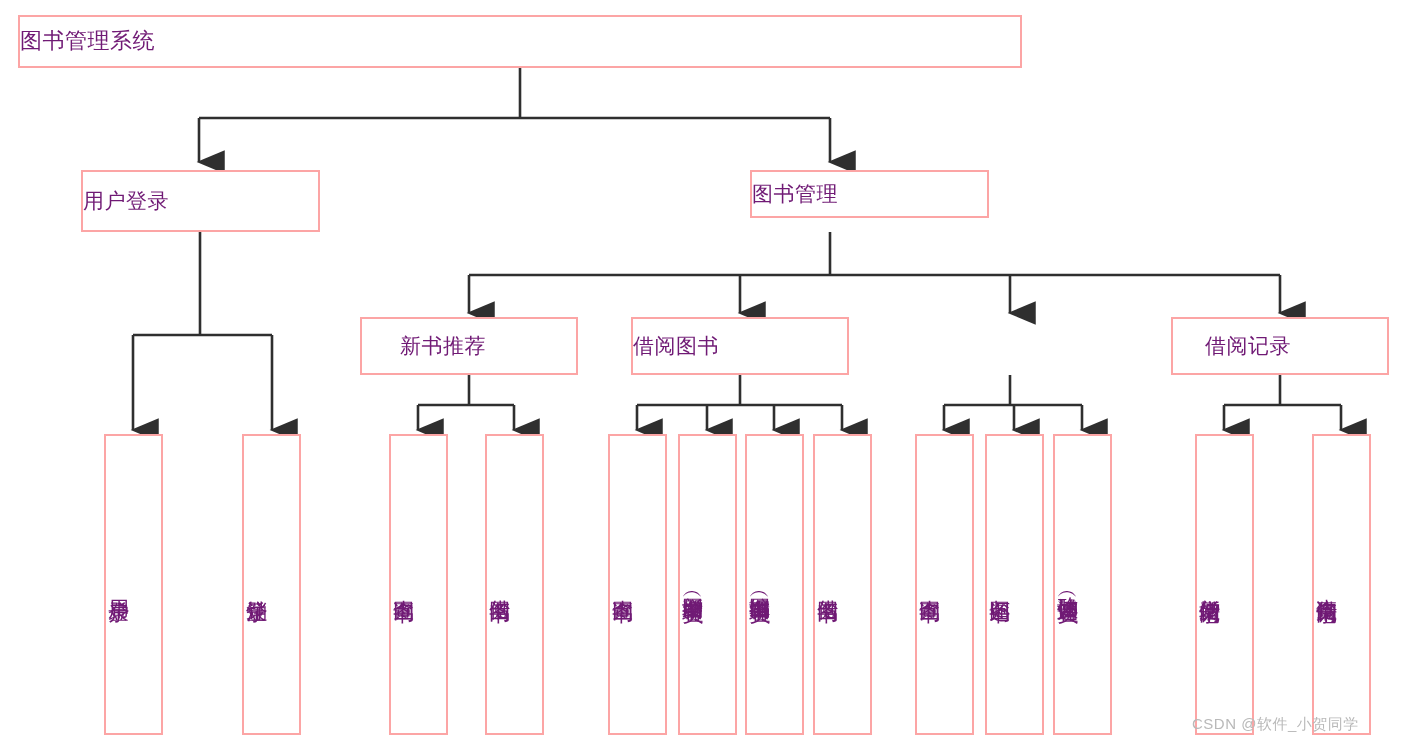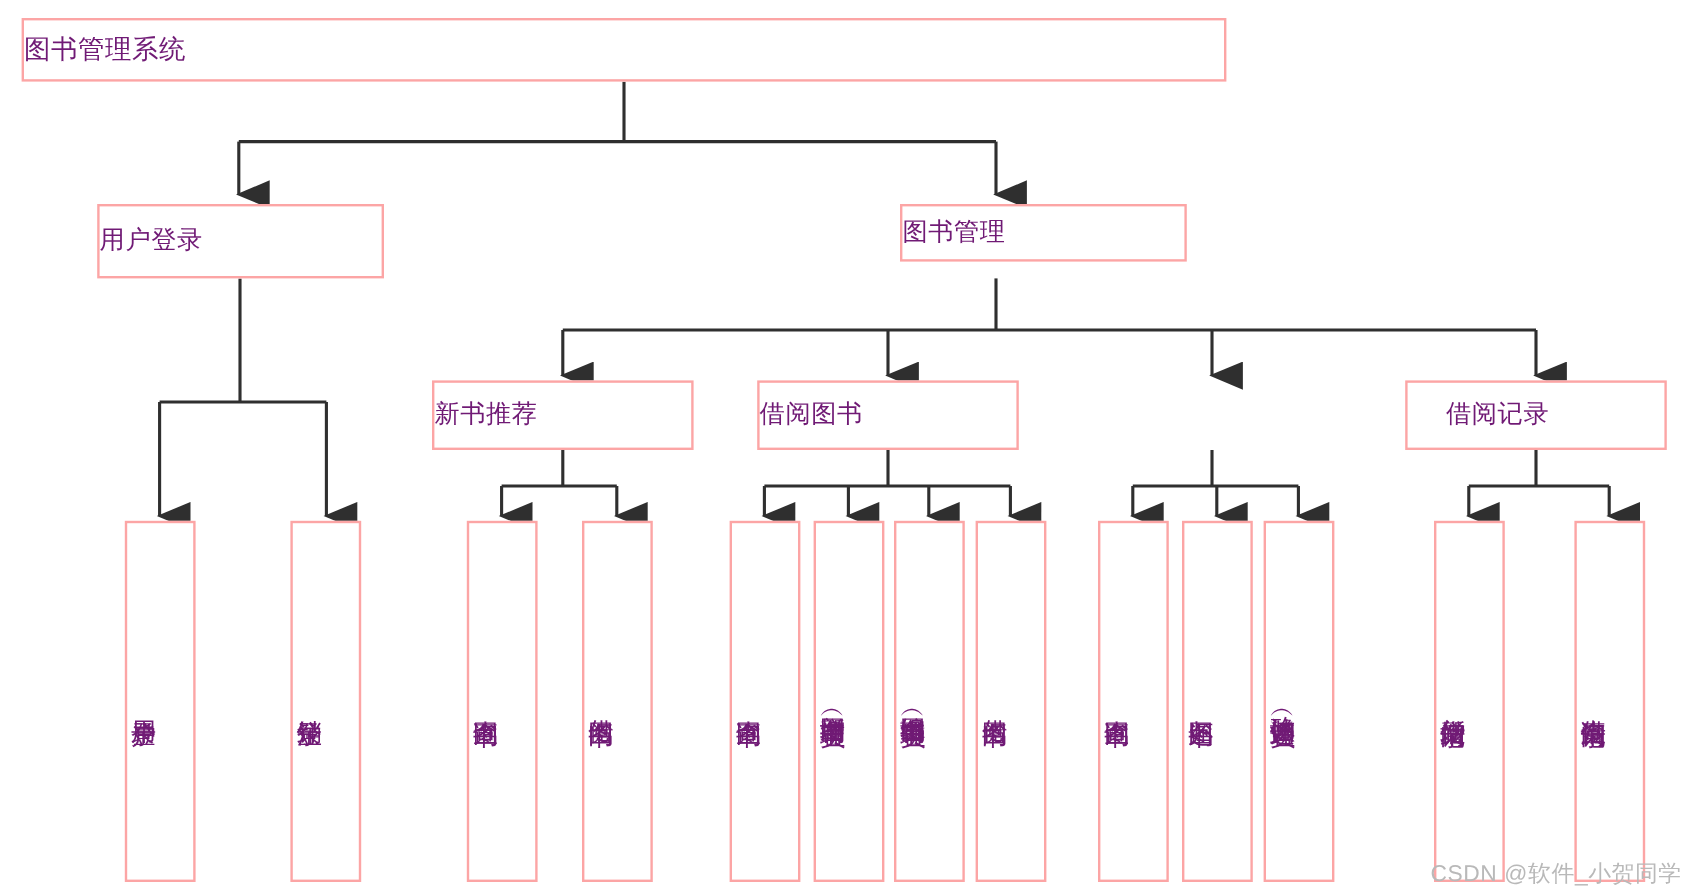--- a/index.html
+++ b/index.html
@@ -44,21 +44,21 @@
     writing-mode: vertical-rl;
     text-orientation: upright;
     font-size: 21px;
     line-height: 1.18;
     letter-spacing: 1px;
     white-space: nowrap;
   }
   .node-root .label { font-size: 22px; }
   .watermark {
     position: absolute;
-    font-size: 19px;
+    font-size: 15px;
     color: #b9b9b9;
     white-space: nowrap;
     letter-spacing: 0.5px;
     pointer-events: none;
   }
 </style>
 </head>
 <body>
 
 <div id="canvas">
@@ -117,21 +117,21 @@
     <span class="label">图书管理系统</span>
   </div>
 
   <div class="node node-h" style="left:81px; top:170px; width:239px; height:62px;">
     <span class="label">用户登录</span>
   </div>
   <div class="node node-h" style="left:711px; top:170px; width:239px; height:48px;margin-left:39px;">
     <span class="label">图书管理</span>
   </div>
 
-  <div class="node node-h" style="left:360px; top:317px; width:218px; height:58px;">
+  <div class="node node-h" style="left:360px; top:317px; width:218px; height:58px;padding-left:38px;">
     <span class="label">新书推荐</span>
   </div>
   <div class="node node-h" style="left:631px; top:317px; width:218px; height:58px;">
     <span class="label">借阅图书</span>
   </div>
   <div class="node node-h" style="left:1171px; top:317px; width:218px; height:58px;padding-left:32px;">
     <span class="label">借阅记录</span>
   </div>
 
   <div class="node node-v" style="left:104px; top:434px; width:59px; height:301px;">

